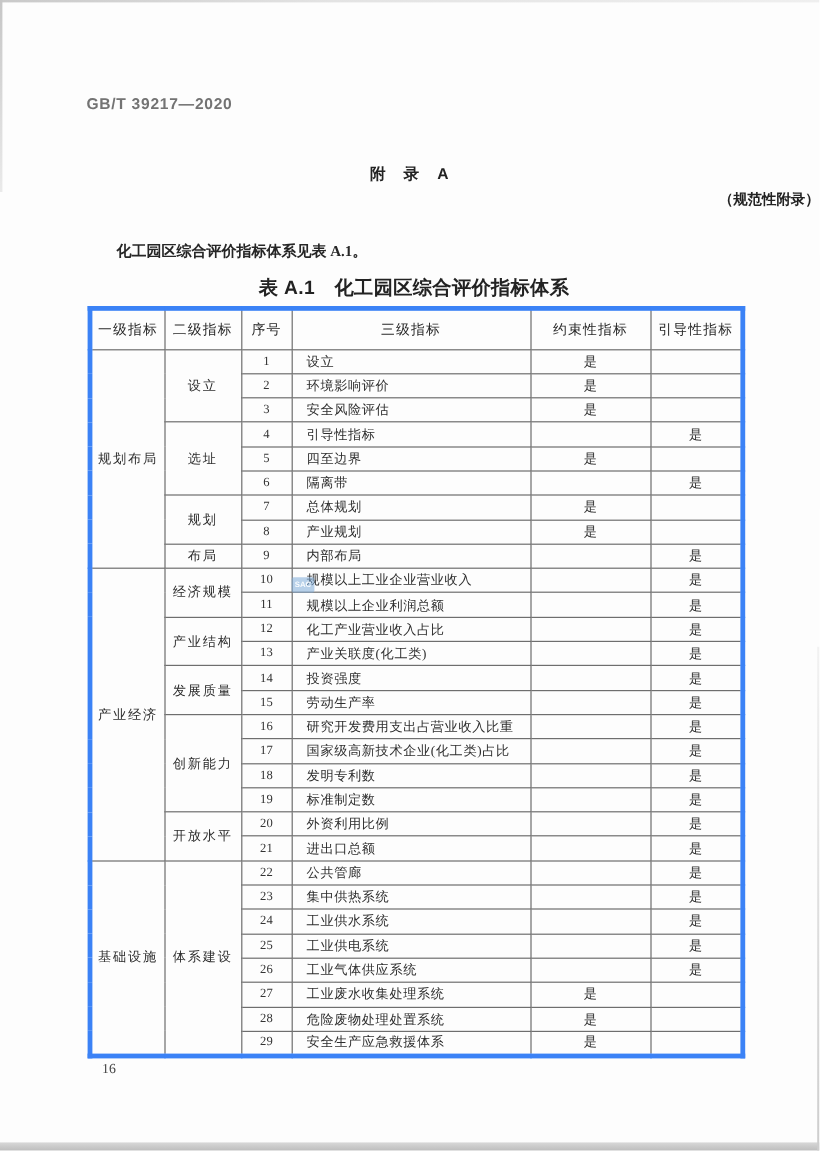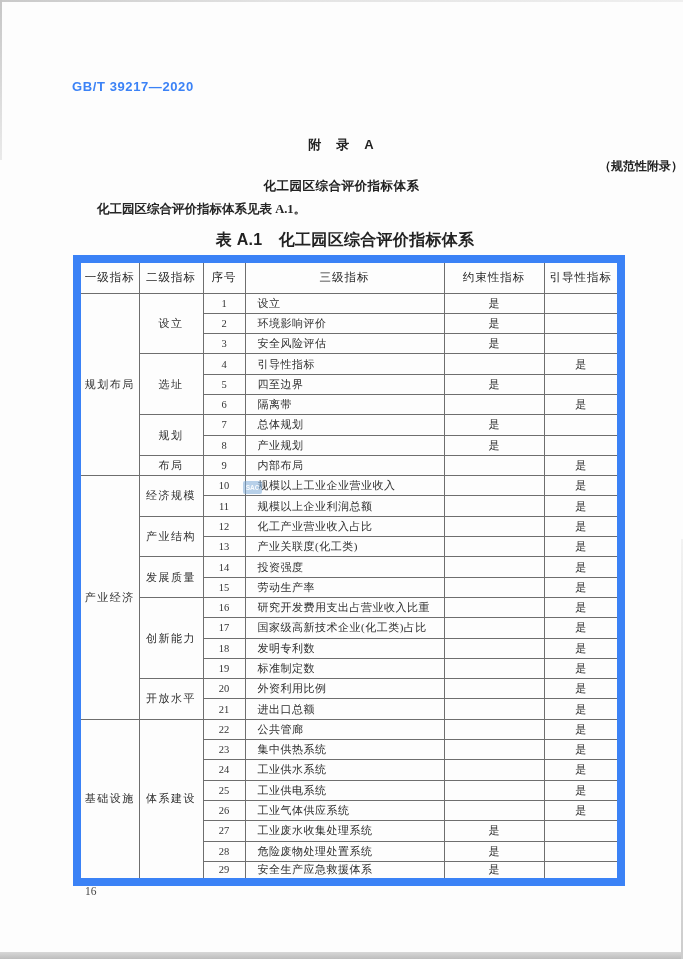--- a/index.html
+++ b/index.html
@@ -29,21 +29,21 @@
   }
   .scan-edge-right {
     position: absolute; right: 0; bottom: 0; width: 2px; height: 420px;
     background: linear-gradient(to top, #cdcdcd, #f2f2f2);
   }
 
   .doc-code {
     position: absolute; left: 72px; top: 79px;
     font-family: "Liberation Sans", "DejaVu Sans", sans-serif;
     font-weight: bold; font-size: 13px; letter-spacing: 0.6px;
-    color: #3b82f6;
+    color: #737373;
   }
 
   .appendix-title, .appendix-subtitle, .appendix-heading, .table-caption {
     position: absolute; left: 0; width: 683px; text-align: center;
     font-family: "Liberation Sans", "DejaVu Sans", sans-serif;
     font-weight: bold; color: #222;
   }
   .appendix-title   { top: 136px; font-size: 13px; letter-spacing: 1px; }
   .appendix-subtitle{ top: 158px; font-size: 12px; text-align: right; }
   .appendix-heading { top: 178px; font-size: 12.5px; letter-spacing: 0.5px; }
@@ -51,21 +51,21 @@
   .intro {
     position: absolute; left: 97px; top: 201px;
     font-size: 12.5px; color: #262626; font-weight: bold;
   }
 
   .table-caption { left: 73px; width: 544px; top: 230px; font-size: 16px; letter-spacing: 0.3px; }
 
   table.indicator-table {
     position: absolute; left: 73px; top: 255px; width: 544px;
     border-collapse: collapse; table-layout: fixed;
-    border: 8px solid #3b82f6;
+    border: 4px solid #3b82f6;
     font-size: 11px; color: #2e2e2e;
   }
   .indicator-table th, .indicator-table td {
     border: 1px solid #6e6e6e;
     text-align: center; vertical-align: middle;
     font-weight: normal;
     overflow: hidden; white-space: nowrap;
   }
   .indicator-table thead tr { height: 34px; }
   .indicator-table tbody tr { height: 20.31px; }
@@ -96,21 +96,20 @@
 
   <div class="scan-edge-top"></div>
   <div class="scan-edge-left"></div>
   <div class="scan-edge-bottom"></div>
   <div class="scan-edge-right"></div>
 
   <div class="doc-code">GB/T 39217—2020</div>
 
   <div class="appendix-title">附　录　A</div>
   <div class="appendix-subtitle">（规范性附录）</div>
-  <div class="appendix-heading">化工园区综合评价指标体系</div>
 
   <div class="intro">化工园区综合评价指标体系见表 A.1。</div>
 
   <div class="table-caption">表 A.1　化工园区综合评价指标体系</div>
 
   <table class="indicator-table">
     <colgroup>
       <col style="width:62px">
         <col style="width:64px">
         <col style="width:42px">

